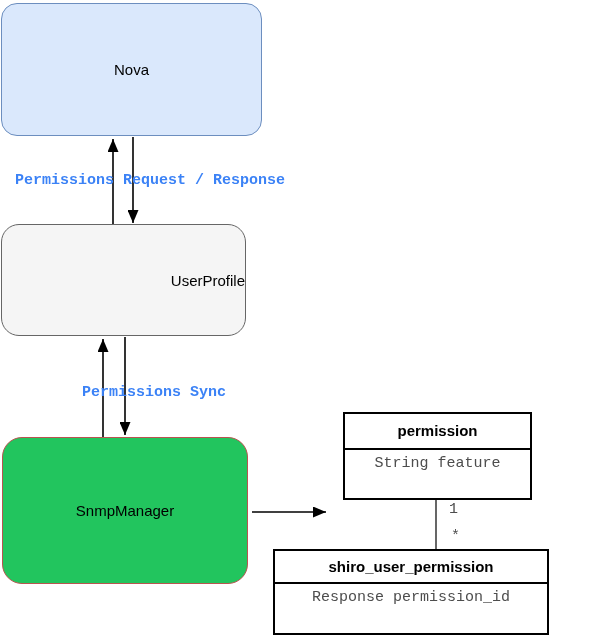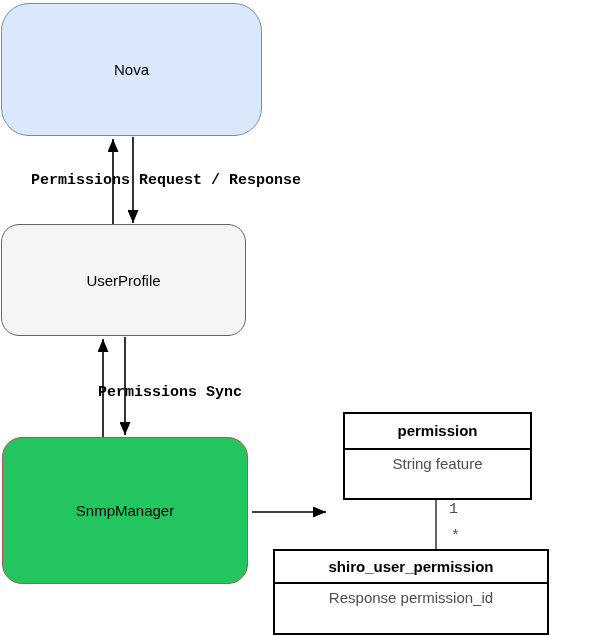--- a/index.html
+++ b/index.html
@@ -20,32 +20,31 @@
   .node {
     position: absolute;
     border: 1px solid #000;
     display: flex;
     align-items: center;
     justify-content: center;
     font-size: 15px;
     color: #000000;
     box-sizing: border-box;
   }
-  .node-nova     { left: 1px;  top: 3px;   width: 261px; height: 133px; border-radius: 28px; }
+  .node-nova     { left: 1px;  top: 3px;   width: 261px; height: 133px; border-radius: 16px; }
   .node-userprofile { left: 1px; top: 224px; width: 245px; height: 112px; border-radius: 18px; }
   .node-snmp     { left: 2px;  top: 437px; width: 246px; height: 147px; border-radius: 20px; }
   .edge-label {
     position: absolute;
     font-family: "Liberation Mono", monospace;
     font-weight: bold;
     font-size: 15px;
-    color: #000000;
+    color: #3b82f6;
     text-align: center;
     white-space: nowrap;
-    padding-left: 16px;
   }
   .label-reqresp { left: 0px;  top: 172px; width: 300px; }
   .label-sync    { left: 26px; top: 384px; width: 200px; text-align: right; }
   .er-table {
     position: absolute;
     background: #ffffff;
     border: 2px solid #000000;
     box-sizing: border-box;
   }
   .er-permission { left: 343px; top: 412px; width: 189px; height: 88px; }
@@ -54,21 +53,21 @@
     border-bottom: 2px solid #000000;
     font-weight: bold;
     font-size: 15px;
     color: #000000;
     text-align: center;
   }
   .er-permission .er-title { line-height: 34px; height: 34px; }
   .er-shiro      .er-title { line-height: 31px; height: 31px; }
   .er-body {
     padding: 3px 0 0 0;
-    font-family: Liberation Sans, sans-serif;
+    font-family: Liberation Mono, monospace;
     font-size: 15px;
     color: #4d4d4d;
     text-align: center;
   }
   .er-row { line-height: 22px; white-space: nowrap; }
   .mult-label {
     position: absolute;
     font-family: "Liberation Mono", monospace;
     font-size: 15px;
     color: #4d4d4d;
@@ -99,21 +98,21 @@
 
     <line x1="436" y1="500" x2="436" y2="549" stroke="#000000" stroke-width="1.2"></line>
   </svg>
 
   <div class="node node-nova" style="background: rgb(218, 232, 252); border-color: rgb(108, 142, 191);">
     <span>Nova</span>
   </div>
 
   <div class="edge-label label-reqresp">Permissions Request / Response</div>
 
-  <div class="node node-userprofile" style="background: rgb(245, 245, 245); border-color: rgb(102, 102, 102);">
+  <div class="node node-userprofile" style="background: rgb(245, 245, 245); border-color: rgb(102, 102, 102); justify-content: flex-end;">
     <span>UserProfile</span>
   </div>
 
   <div class="edge-label label-sync">Permissions Sync</div>
 
   <div class="node node-snmp" style="background: #22c55e; border-color: rgb(184, 84, 80);">
     <span>SnmpManager</span>
   </div>
 
   <div class="er-table er-permission">

